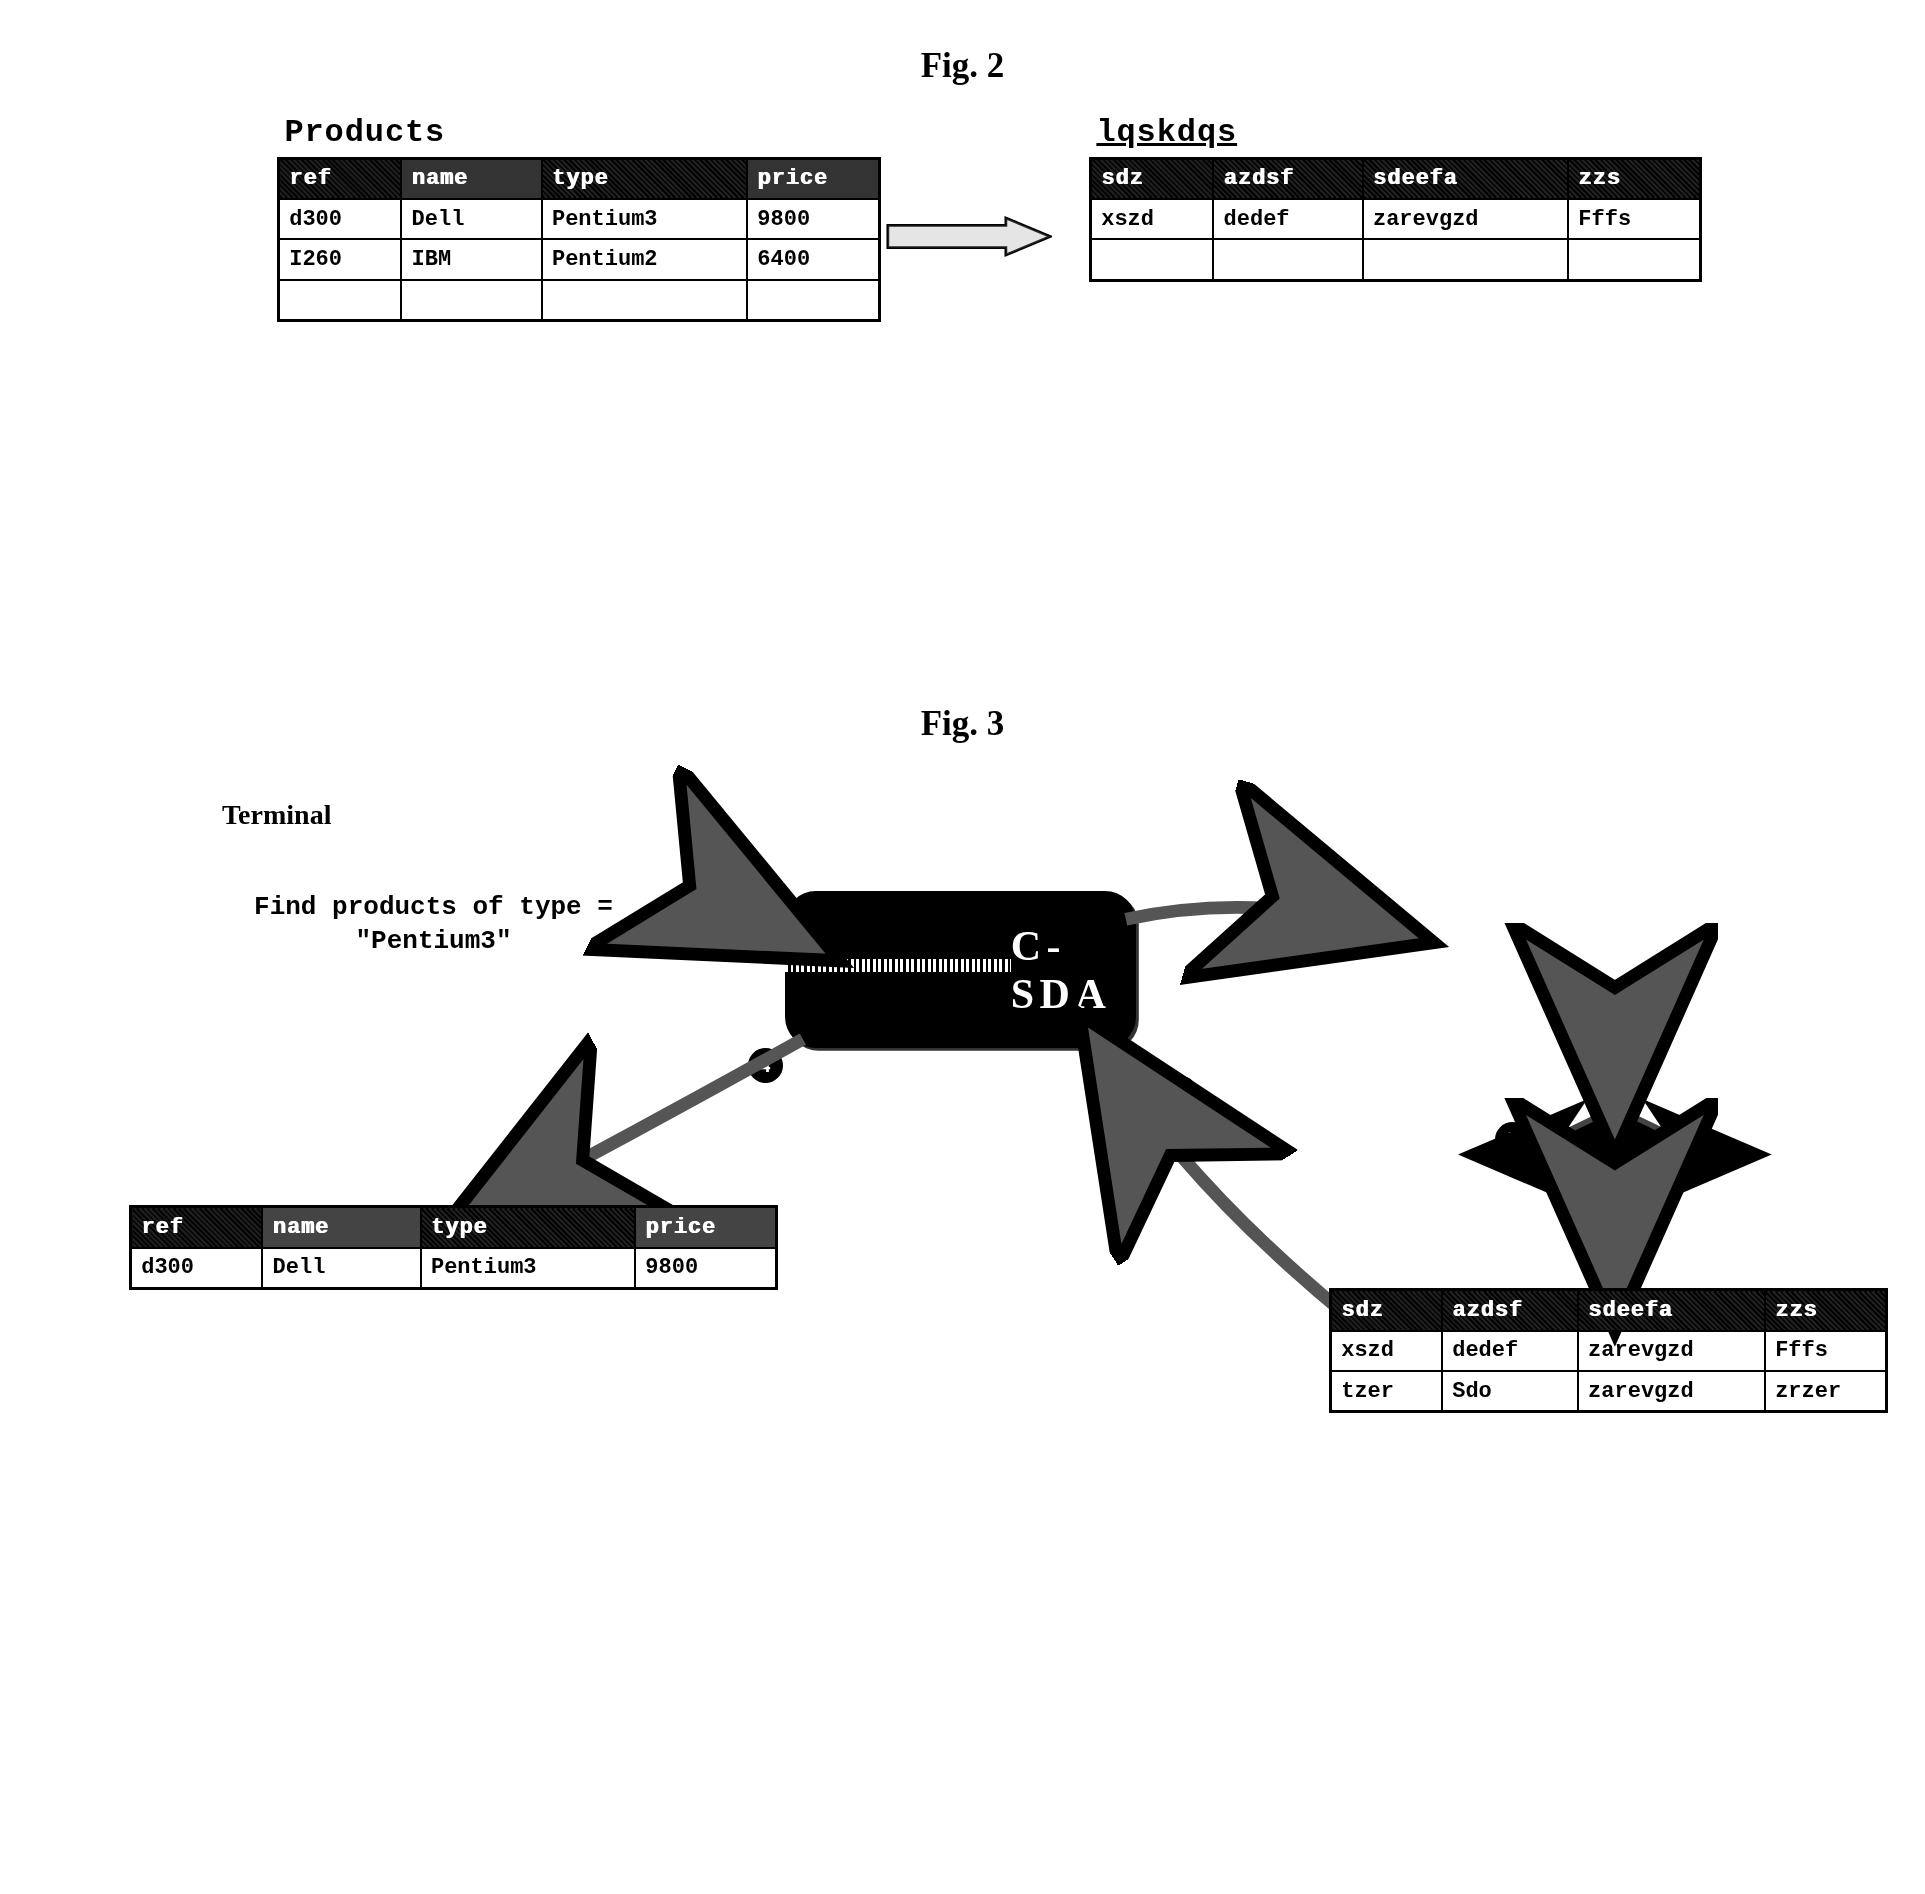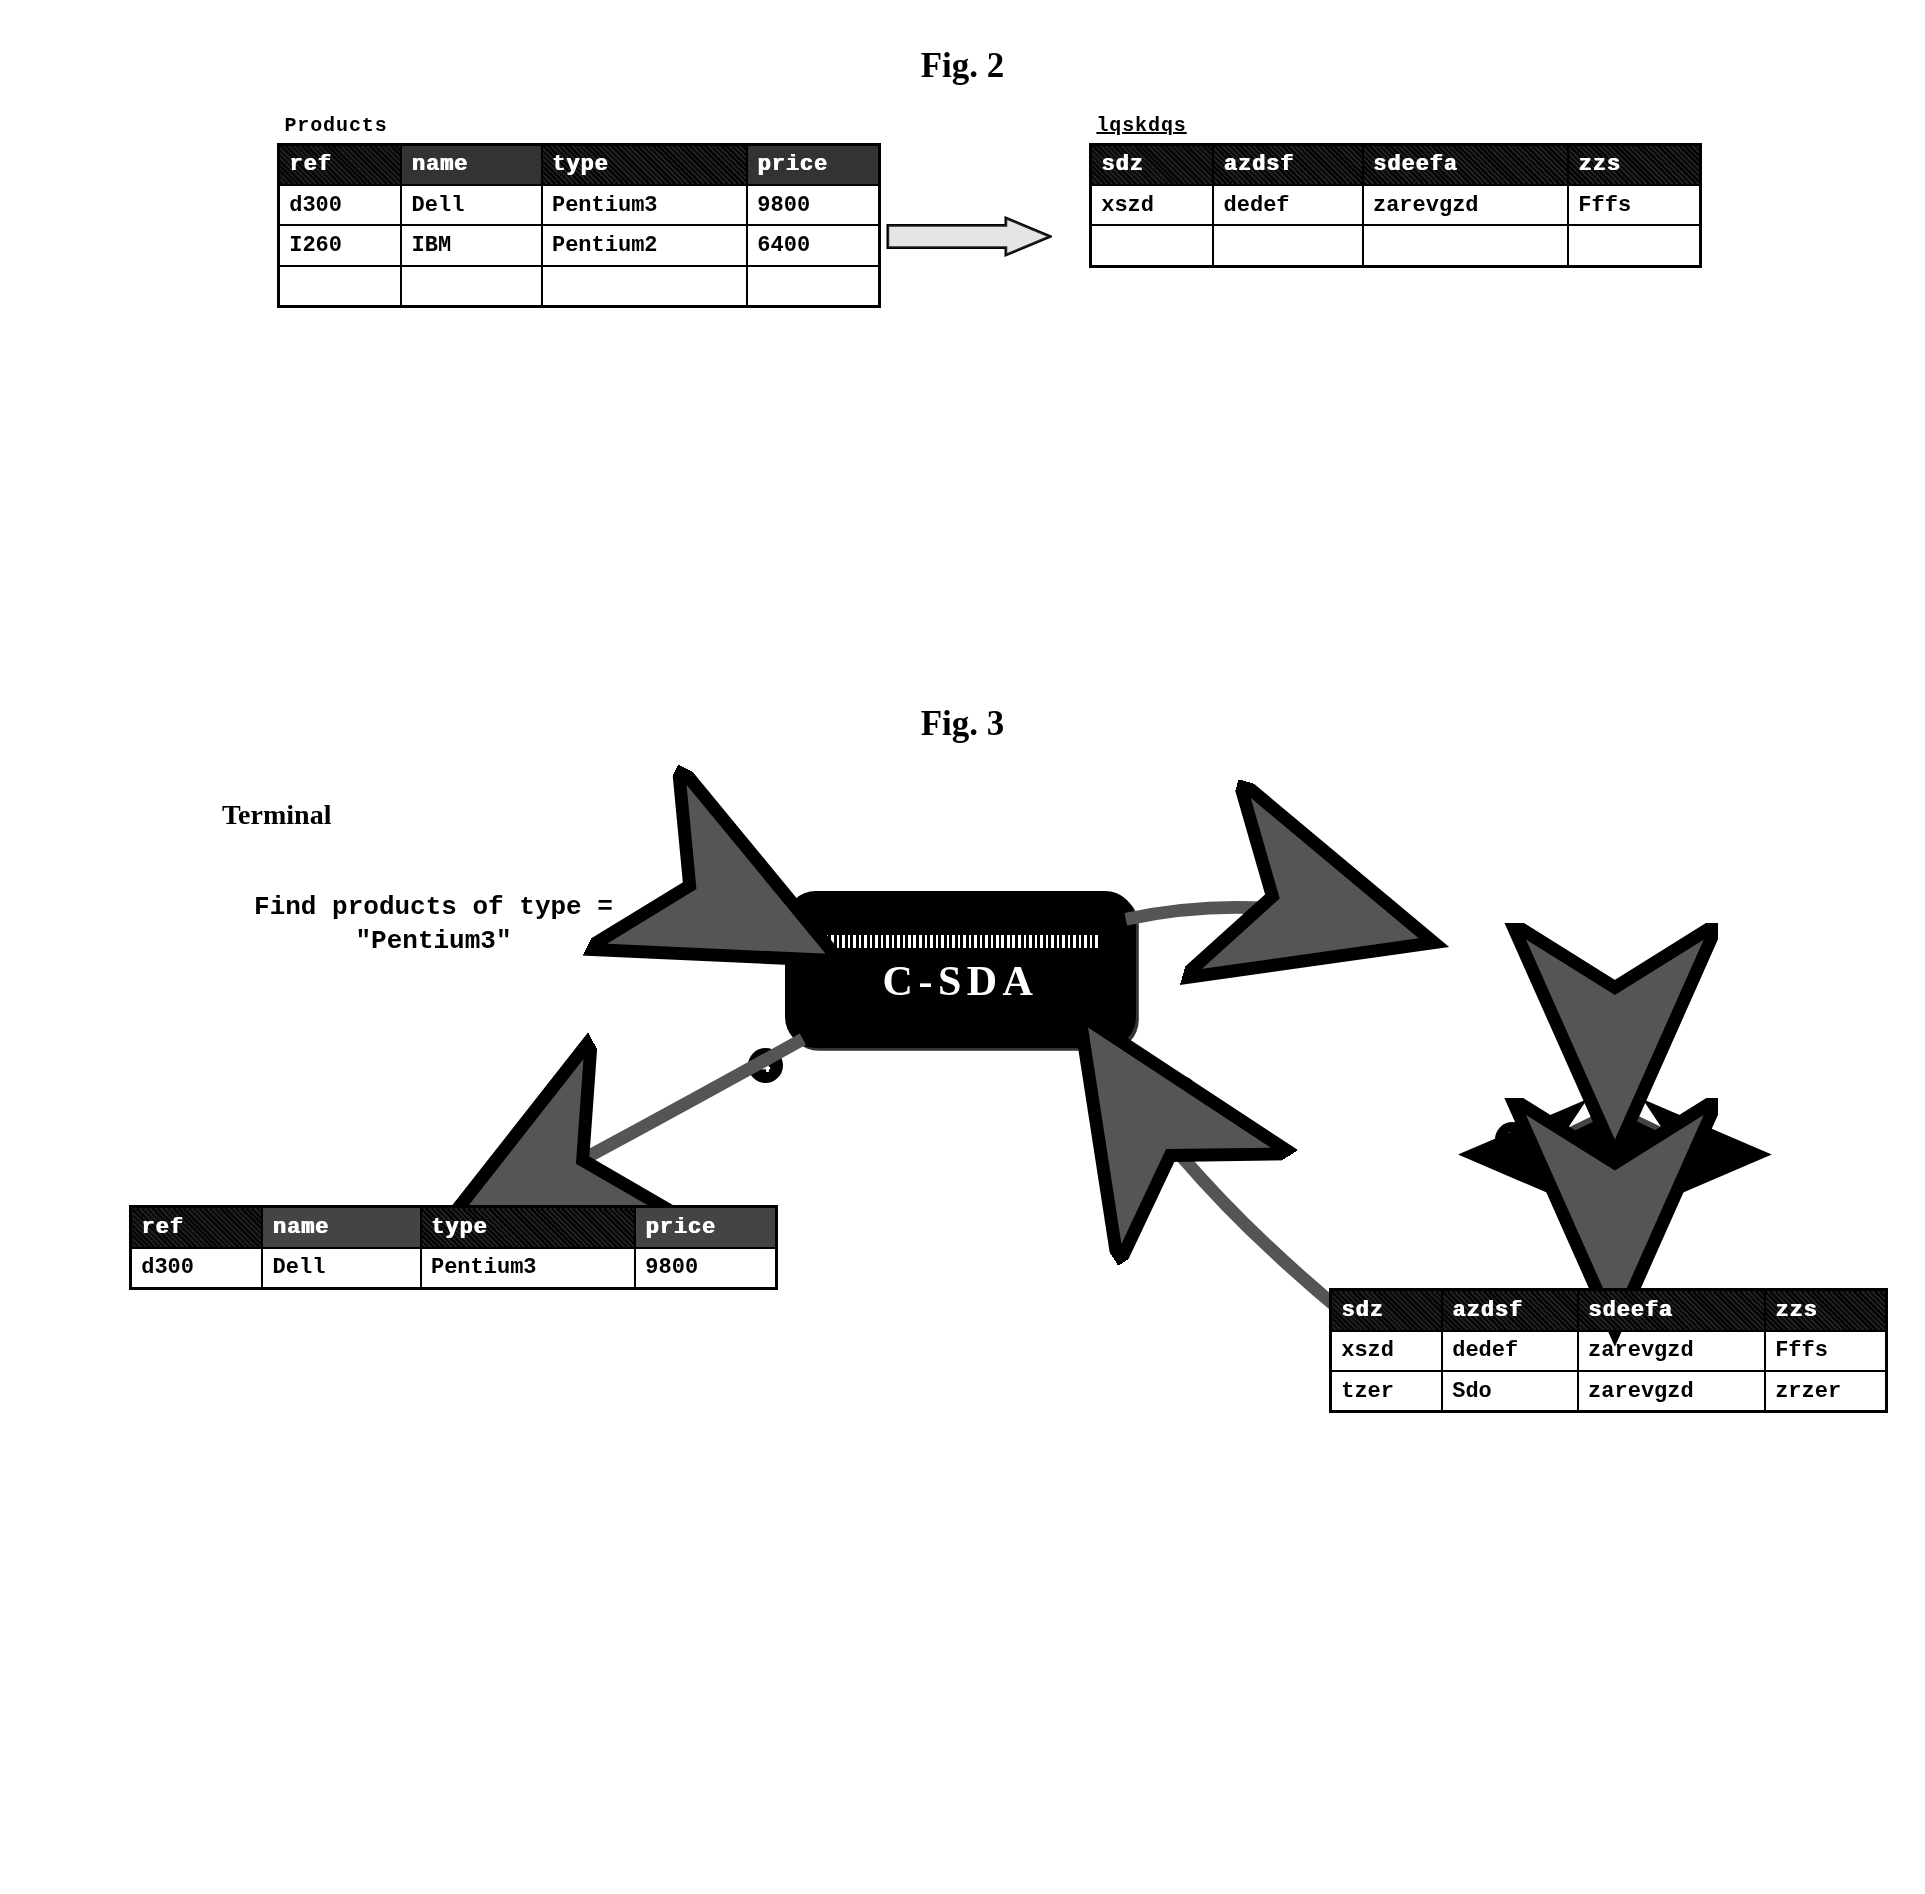--- a/index.html
+++ b/index.html
@@ -17,21 +17,21 @@
     text-align: center;
     margin: 9.2px 0 28px 0;
   }
   .fig2-wrap {
     position: relative;
     height: 461px;
   }
   .tbl-title {
     font-family: "Courier New", monospace;
     font-weight: bold;
-    font-size: 20px;
+    font-size: 32px;
     margin: 0 0 5.5px 7.4px;
     letter-spacing: 0.9px;
   }
   .tbl-title.garbled { text-decoration: underline; }
   table.data {
     border-collapse: collapse;
     border: 3.7px solid #000;
   }
   table.data th, table.data td {
     border: 2.8px solid #000;
@@ -80,21 +80,21 @@
     white-space: pre-line;
   }
   .csda-box {
     position: absolute;
     left: 748px; top: 92px;
     width: 351px; height: 157px;
     background: #000;
     border-radius: 31px;
     color: #fff;
     display: flex;
-    flex-direction: column;
+    flex-direction: row;
     justify-content: center;
     align-items: center;
     box-shadow: 2.8px 2.8px 0 #333;
   }
   .csda-box .bar {
     width: 80%; height: 13px;
     background: repeating-linear-gradient(90deg,#fff,#fff 2.8px,#000 2.8px,#000 5.5px);
     margin-bottom: 9.2px;
   }
   .csda-box .lbl {

